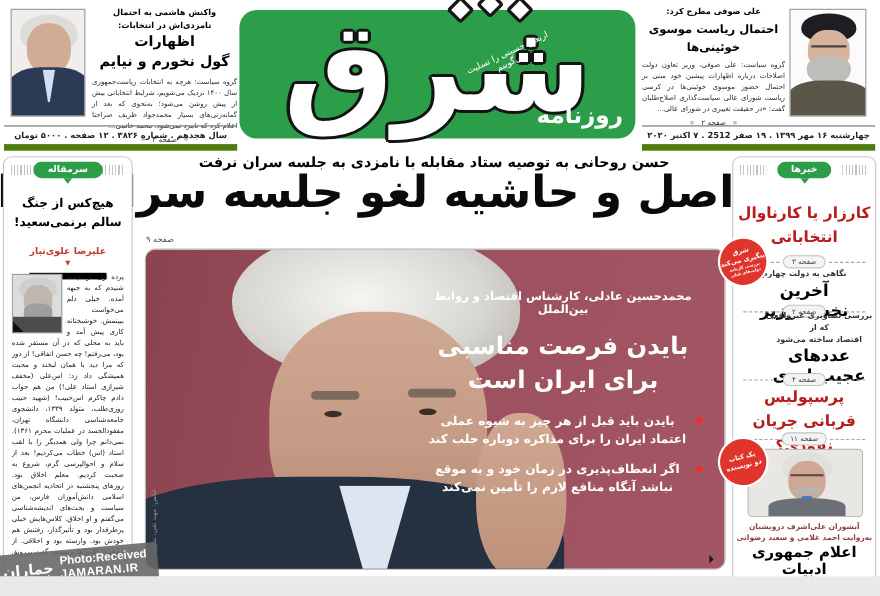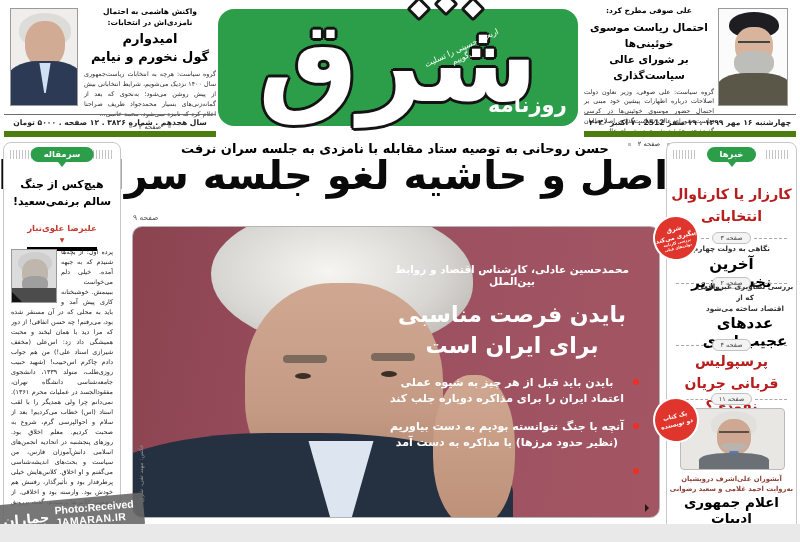--- a/index.html
+++ b/index.html
@@ -62,21 +62,21 @@
   .rail { position:absolute; top:142px; border:1px solid #c8c8c8; border-radius:8px; background:#fff; }
   .rail-left { left:3px; width:118px; height:396px; }
   .rail-right { left:666px; width:131px; height:396px; }
   .comb { position:absolute; top:7px; width:24px; height:9px; background:repeating-linear-gradient(90deg,#c4c4c4 0 1px,transparent 1px 3px); }
   .comb.cl { left:6px; } .comb.cr { right:6px; }
   .pill { position:absolute; top:4px; left:50%; transform:translateX(-50%); background:#2c9e4a; color:#fff; font-size:8.5px; font-weight:bold; padding:2px 13px 3px; border-radius:10px; white-space:nowrap; z-index:2; }
   .pill-pointer { position:absolute; top:19px; left:50%; transform:translateX(-50%); width:0; height:0; border:4px solid transparent; border-top:5px solid #2c9e4a; z-index:2; }
   
   .ed-head { margin-top:33px; text-align:center; font-size:11px; font-weight:bold; line-height:1.55; color:#000; }
   .ed-author-row { text-align:center; margin-top:6px; }
-  .ed-author { color:#c23a2e; font-size:8.5px; font-weight:bold; border-bottom:4px solid #000000; padding-bottom:14px; }
+  .ed-author { color:#c23a2e; font-size:8.5px; font-weight:bold; border-bottom:6px solid #000000; padding-bottom:14px; }
   .ed-tri { text-align:center; color:#c23a2e; font-size:6px; line-height:6px; margin-top:2px; }
   .ed-body { margin:5px 7px 0; font-size:6.4px; line-height:1.56; text-align:justify; color:#191919; height:262px; overflow:hidden; }
   .ed-photo { float:left; width:46px; height:54px; margin:1px 4px 2px 0; background:#dcdcdc; border:1px solid #9a9a9a; position:relative; overflow:hidden; }
   .ep-hair { position:absolute; left:6px; top:2px; width:34px; height:20px; border-radius:50% 50% 40% 40%; background:#cfcfcf; }
   .ep-face { position:absolute; left:10px; top:9px; width:26px; height:28px; border-radius:45%; background:#bfb6ae; }
   .ep-beard { position:absolute; left:10px; top:26px; width:26px; height:16px; border-radius:40%; background:#9f9f9f; }
   .ep-suit { position:absolute; left:0; top:38px; width:46px; height:16px; background:#4c4c4c; }
   .ep-tri { position:absolute; left:0; bottom:0; width:0; height:0; border:5px solid transparent; border-bottom-color:#111; border-left-color:#111; }
   
   .n-abs { position:absolute; left:0; right:0; text-align:center; }
@@ -124,21 +124,21 @@
 
   <div class="portrait-frame tl-photo">
     <div class="p-hair"></div>
     <div class="p-face"></div>
     <div class="p-suit"></div>
     <div class="p-shirt"></div>
   </div>
   <div class="top-text tl-text">
     <div class="kicker-sm">واکنش هاشمی به احتمال نامزدی‌اش در انتخابات:</div>
     <div class="head-md">
-      <span>امیدوارم</span><br>
+      <span>اظهارات</span><br>
       <span>گول نخورم و نیایم</span>
     </div>
     <div class="body-sm">گروه سیاست: هرچه به انتخابات ریاست‌جمهوری سال ۱۴۰۰ نزدیک می‌شویم، شرایط انتخاباتی بیش از پیش روشن می‌شود؛ به‌نحوی که بعد از گمانه‌زنی‌های بسیار محمدجواد ظریف صراحتا اعلام کرد که نامزد نمی‌شود. محمد خاتمی...</div>
     <div class="pref-row">
       <span class="sq"></span>
       <span>صفحه ۲</span>
       <span class="sq"></span>
     </div>
   </div>
   <div class="info-strip issue-strip">سال هجدهم . شماره ۳۸۲۶ . ۱۲ صفحه . ۵۰۰۰ تومان</div>
@@ -149,21 +149,20 @@
     <div class="logo-dia" style="left:246px;"></div>
     <div class="logo-word">شرق</div>
     <div class="tagline">اربعین حسینی را تسلیت می‌گوییم</div>
     <div class="rooznameh">روزنامه</div>
   </div>
 
   <div class="top-text tr-text">
     <div class="kicker-sm">علی صوفی مطرح کرد:</div>
     <div class="head-md2">
       <span>احتمال ریاست موسوی خوئینی‌ها</span><br>
-      <span>بر شورای عالی سیاست‌گذاری</span>
     </div>
     <div class="body-sm">گروه سیاست: علی صوفی، وزیر تعاون دولت اصلاحات درباره اظهارات پیشین خود مبنی بر احتمال حضور موسوی خوئینی‌ها در کرسی ریاست شورای عالی سیاست‌گذاری اصلاح‌طلبان گفت: «در حقیقت تغییری در شورای عالی...</div>
     <div class="pref-row">
       <span class="sq"></span>
       <span>صفحه ۲</span>
       <span class="sq"></span>
     </div>
   </div>
   <div class="portrait-frame tr-photo">
     <div class="c-turban"></div>
@@ -193,24 +192,21 @@
       <div class="f-head">
         <span>بایدن فرصت مناسبی</span><br>
         <span>برای ایران است</span>
       </div>
       <div class="f-bullet">
         <span class="f-dot"></span>
         <span>بایدن باید قبل از هر چیز به شیوه عملی اعتماد ایران را برای مذاکره دوباره جلب کند</span>
       </div>
       <div class="f-bullet">
         <span class="f-dot"></span>
-        <span>آنچه با جنگ نتوانسته بودیم به دست بیاوریم (نظیر حدود مرزها) با مذاکره به دست آمد</span>
-      </div>
-      <div class="f-bullet">
-        <span class="f-dot"></span>
+        <span>اگر انعطاف‌پذیری در زمان خود و به موقع نباشد آنگاه منافع لازم را تأمین نمی‌کند</span>
       </div>
     </div>
     <div class="f-corner"></div>
   </div>
   <div class="side-credit">عکس: مهند تقی، شرق</div>
 
   <div class="rail rail-left">
     <div class="comb cl"></div>
     <div class="comb cr"></div>
     <div class="pill">سرمقاله</div>

